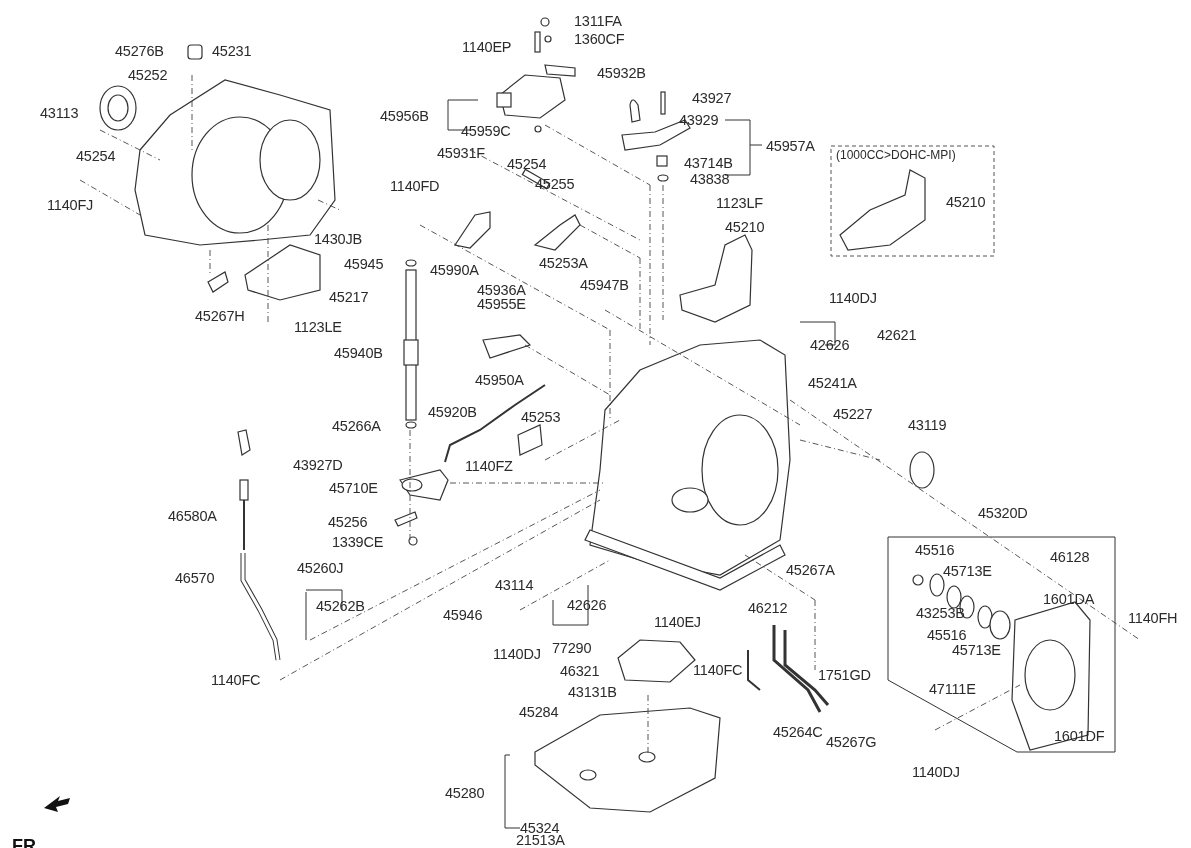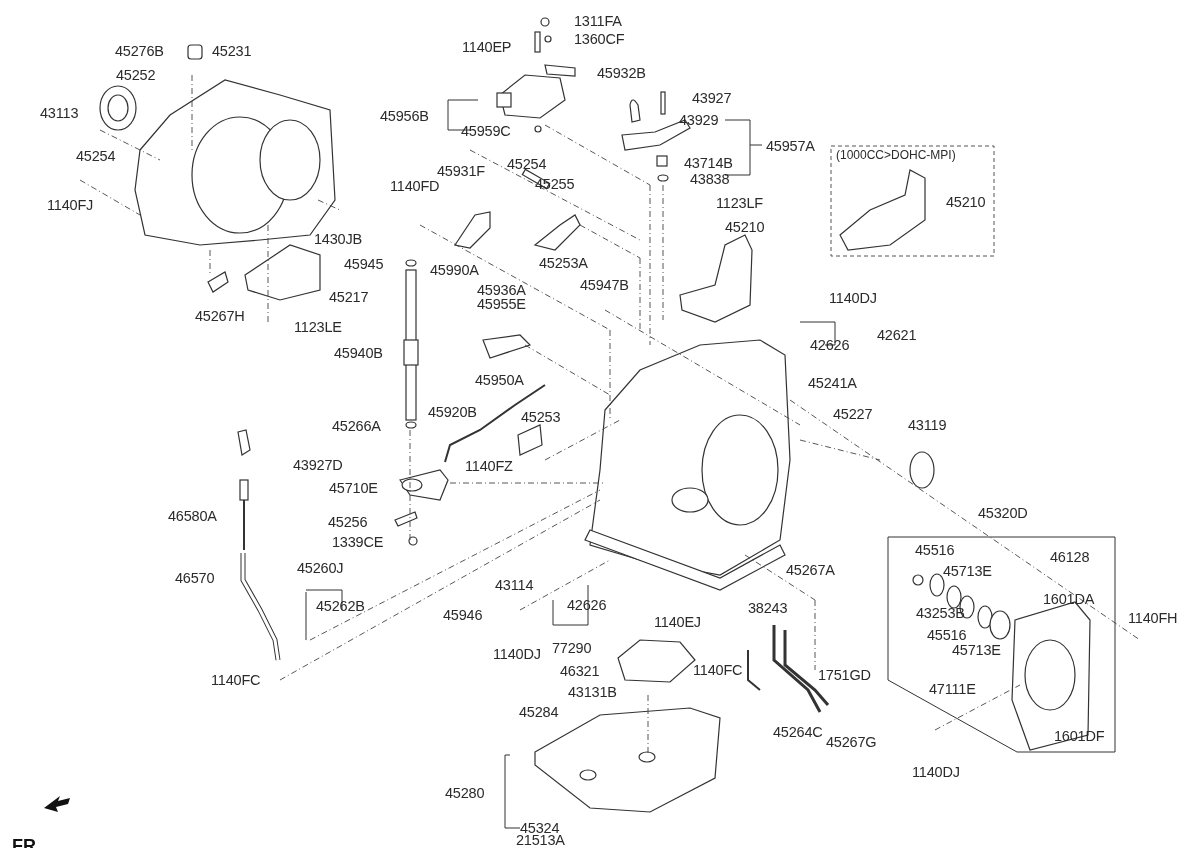--- a/index.html
+++ b/index.html
@@ -154,21 +154,21 @@
     <path class="lead" d="M306 590 L342 590 L342 610"></path>
     <path class="lead" d="M553 600 L553 625 L588 625 L588 585"></path>
     <path class="lead" d="M510 755 L505 755 L505 828 L520 828"></path>
   </g>
 
   <path d="M44 808 L60 796 L58 801 L70 798 L68 804 L56 807 L58 812 Z" fill="#111"></path>
 </svg>
 
 <div class="lbl" style="left:115px;top:43px">45276B</div>
 <div class="lbl" style="left:212px;top:43px">45231</div>
-<div class="lbl" style="left:116px;top:67px">45252</div>
+<div class="lbl" style="left:128px;top:67px">45252</div>
 <div class="lbl" style="left:40px;top:105px">43113</div>
 <div class="lbl" style="left:76px;top:148px">45254</div>
 <div class="lbl" style="left:47px;top:197px">1140FJ</div>
 <div class="lbl" style="left:314px;top:231px">1430JB</div>
 <div class="lbl" style="left:329px;top:289px">45217</div>
 <div class="lbl" style="left:195px;top:308px">45267H</div>
 <div class="lbl" style="left:294px;top:319px">1123LE</div>
 
 <div class="lbl" style="left:574px;top:13px">1311FA</div>
 <div class="lbl" style="left:574px;top:31px">1360CF</div>
@@ -178,21 +178,21 @@
 <div class="lbl" style="left:461px;top:123px">45959C</div>
 <div class="lbl" style="left:692px;top:90px">43927</div>
 <div class="lbl" style="left:679px;top:112px">43929</div>
 <div class="lbl" style="left:766px;top:138px">45957A</div>
 <div class="lbl" style="left:684px;top:155px">43714B</div>
 <div class="lbl" style="left:690px;top:171px">43838</div>
 
 <div class="note" style="left:836px;top:148px">(1000CC&gt;DOHC-MPI)</div>
 <div class="lbl" style="left:946px;top:194px">45210</div>
 
-<div class="lbl" style="left:437px;top:163px">45931F</div>
+<div class="lbl" style="left:437px;top:145px">45931F</div>
 <div class="lbl" style="left:507px;top:156px">45254</div>
 <div class="lbl" style="left:535px;top:176px">45255</div>
 <div class="lbl" style="left:390px;top:178px">1140FD</div>
 <div class="lbl" style="left:430px;top:262px">45990A</div>
 <div class="lbl" style="left:539px;top:255px">45253A</div>
 <div class="lbl" style="left:716px;top:195px">1123LF</div>
 <div class="lbl" style="left:725px;top:219px">45210</div>
 
 <div class="lbl" style="left:344px;top:256px">45945</div>
 <div class="lbl" style="left:477px;top:282px">45936A</div>
@@ -235,21 +235,21 @@
 <div class="lbl" style="left:175px;top:570px">46570</div>
 <div class="lbl" style="left:211px;top:672px">1140FC</div>
 <div class="lbl" style="left:495px;top:577px">43114</div>
 <div class="lbl" style="left:443px;top:607px">45946</div>
 <div class="lbl" style="left:567px;top:597px">42626</div>
 <div class="lbl" style="left:552px;top:640px">77290</div>
 <div class="lbl" style="left:493px;top:646px">1140DJ</div>
 <div class="lbl" style="left:654px;top:614px">1140EJ</div>
 <div class="lbl" style="left:560px;top:663px">46321</div>
 <div class="lbl" style="left:786px;top:562px">45267A</div>
-<div class="lbl" style="left:748px;top:600px">38243</div>
+<div class="lbl" style="left:748px;top:600px">46212</div>
 <div class="lbl" style="left:693px;top:662px">1140FC</div>
 <div class="lbl" style="left:818px;top:667px">1751GD</div>
 <div class="lbl" style="left:568px;top:684px">43131B</div>
 <div class="lbl" style="left:519px;top:704px">45284</div>
 <div class="lbl" style="left:773px;top:724px">45264C</div>
 <div class="lbl" style="left:826px;top:734px">45267G</div>
 <div class="lbl" style="left:445px;top:785px">45280</div>
 <div class="lbl" style="left:516px;top:832px">21513A</div>
 <div class="lbl" style="left:520px;top:820px">45324</div>
 

